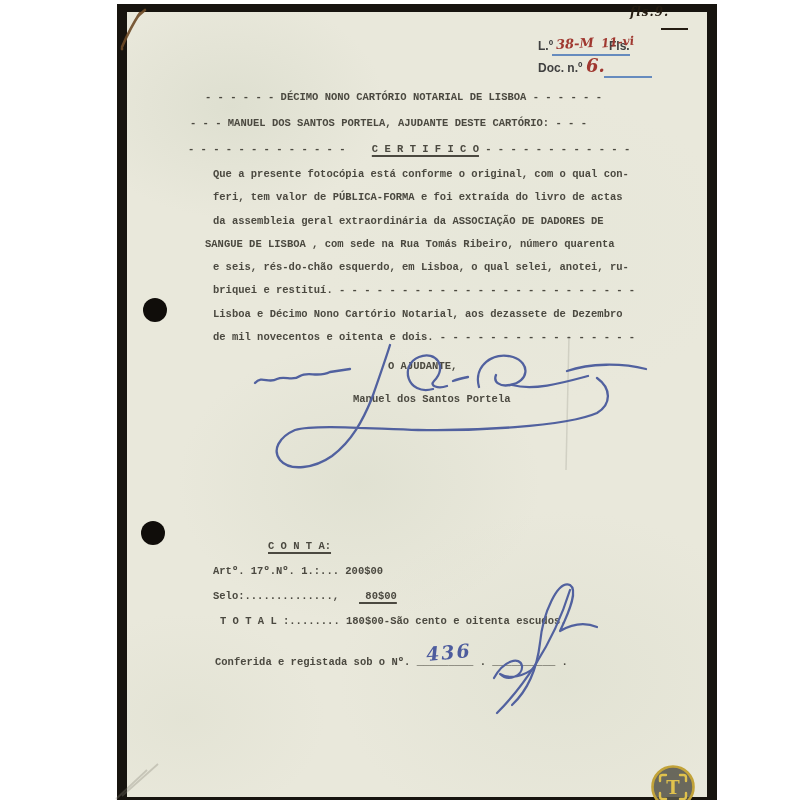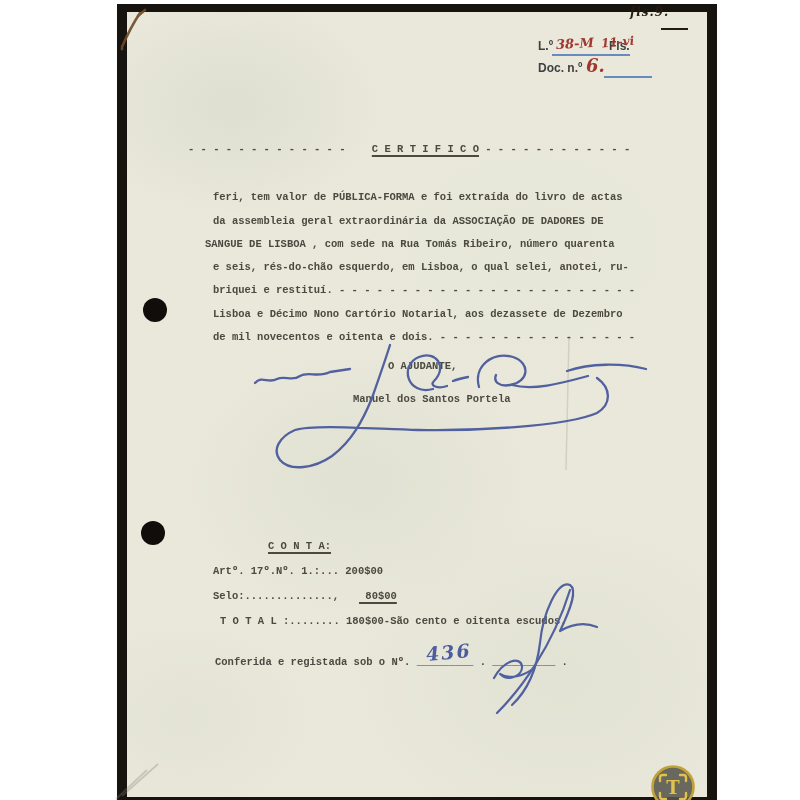--- a/index.html
+++ b/index.html
@@ -51,22 +51,25 @@
     <span class="stamp-blue" style="left:538px;top:39px;font-size:12px;">L.º</span>
     <span class="stamp-red" style="left:556px;top:36px;font-size:13px;transform:rotate(-3deg);">38-M</span>
     <span class="stamp-blue" style="left:580px;top:39px;font-size:12px;padding-left:29px;">Fls.</span>
     <span class="stamp-red" style="left:601px;top:35px;font-size:12px;transform:rotate(-5deg);">11-vi</span>
     <div class="stamp-line" style="left:552px;top:54px;width:78px;"></div>
     <span class="stamp-blue" style="left:538px;top:61px;font-size:12px;">Doc. n.º</span>
     <span class="stamp-red" style="left:586px;top:55px;font-size:18px;">6.</span>
     <div class="stamp-line" style="left:604px;top:76px;width:48px;"></div>
   </div>
 
+  <div class="t" style="left:205px;top:91px;">- - - - - - DÉCIMO NONO CARTÓRIO NOTARIAL DE LISBOA - - - - - -</div>
+  <div class="t" style="left:190px;top:117px;">- - - MANUEL DOS SANTOS PORTELA, AJUDANTE DESTE CARTÓRIO: - - -</div>
   <div class="t" style="left:188px;top:143px;"><span>- - - - - - - - - - - - - </span><span class="u">C E R T I F I C O</span><span> - - - - - - - - - - - -</span></div>
 
+  <div class="t" style="left:213px;top:168px;">Que a presente fotocópia está conforme o original, com o qual con-</div>
   <div class="t" style="left:213px;top:191px;">feri, tem valor de PÚBLICA-FORMA e foi extraída do livro de actas</div>
   <div class="t" style="left:213px;top:215px;">da assembleia geral extraordinária da ASSOCIAÇÃO DE DADORES DE</div>
   <div class="t" style="left:205px;top:238px;">SANGUE DE LISBOA , com sede na Rua Tomás Ribeiro, número quarenta</div>
   <div class="t" style="left:213px;top:261px;">e seis, rés-do-chão esquerdo, em Lisboa, o qual selei, anotei, ru-</div>
   <div class="t" style="left:213px;top:284px;">briquei e restituí. - - - - - - - - - - - - - - - - - - - - - - - -</div>
   <div class="t" style="left:213px;top:308px;">Lisboa e Décimo Nono Cartório Notarial, aos dezassete de Dezembro</div>
   <div class="t" style="left:213px;top:331px;">de mil novecentos e oitenta e dois. - - - - - - - - - - - - - - - -</div>
 
   <div class="t" style="left:388px;top:360px;">O AJUDANTE,</div>
   <div class="t" style="left:353px;top:393px;">Manuel dos Santos Portela</div>

